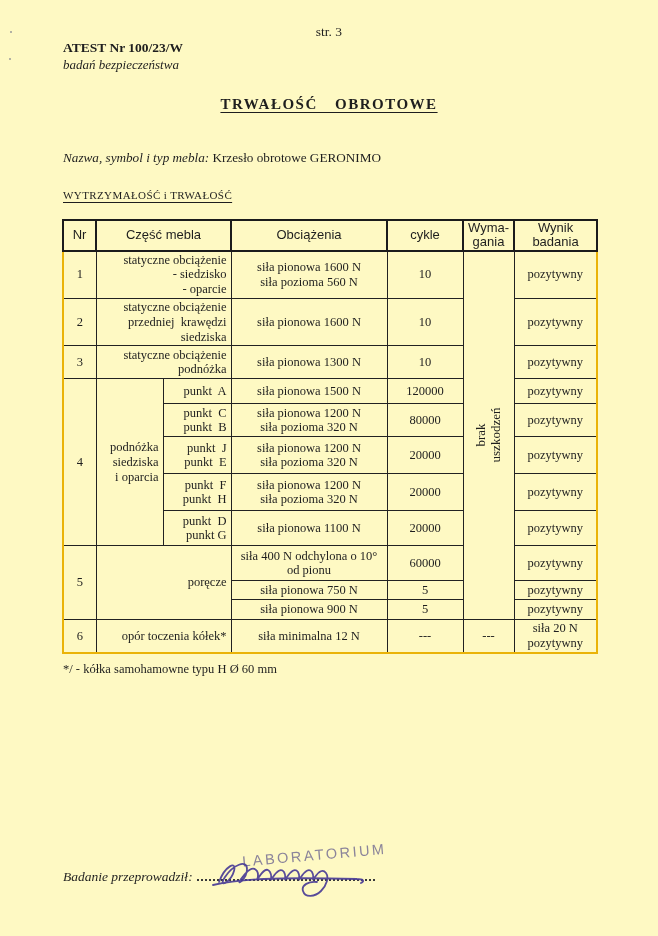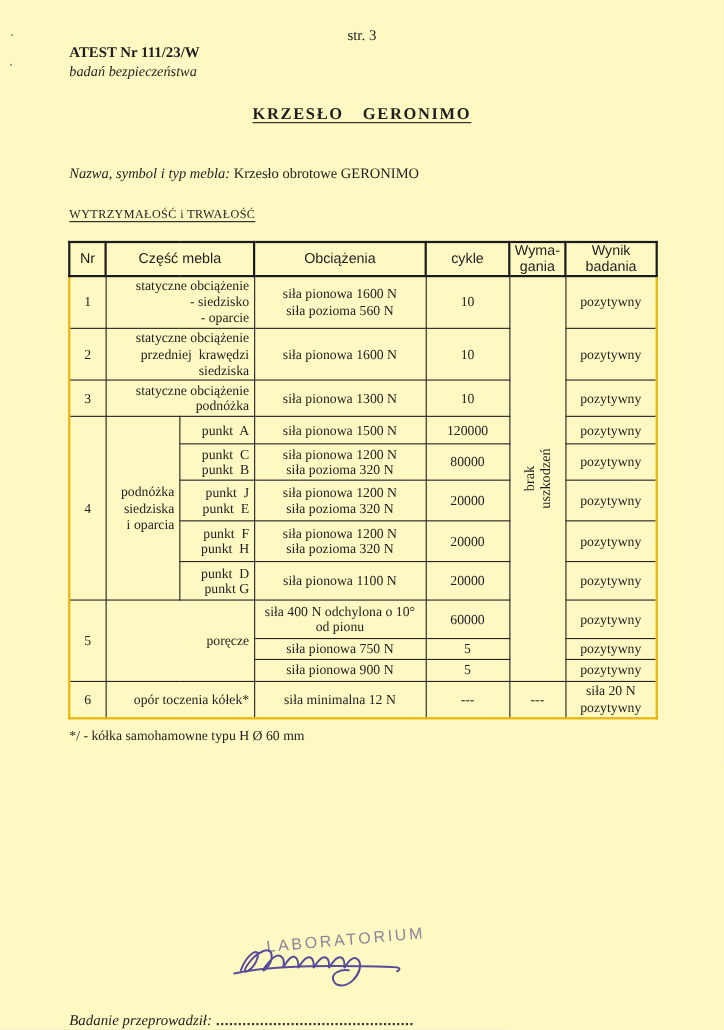--- a/index.html
+++ b/index.html
@@ -48,21 +48,21 @@
   .rh-6{height:33px}
   td.req-cell { position:relative; padding:0; }
   .req-text {
     position:absolute; top:50%; left:50%;
     transform:translate(-50%,-50%) rotate(-90deg);
     white-space:pre-line; text-align:center; font-size:13px; line-height:1.15; width:120px;
   }
 
   .footnote { position:absolute; top:662px; left:63px; font-size:12.5px; }
 
-  .sign-line { position:absolute; top:920px; left:63px; font-size:13.5px; font-style:italic; white-space:nowrap; }
+  .sign-line { position:absolute; top:869px; left:63px; font-size:13.5px; font-style:italic; white-space:nowrap; }
   .dotted {
     display:inline-block; width:178px; height:12px; margin-left:4px;
     border-bottom:2px dotted #3a3a3a; vertical-align:baseline;
   }
   .stamp {
     position:absolute; top:846px; left:242px; width:170px;
     font-family:"Liberation Sans","DejaVu Sans",sans-serif;
     font-size:14.5px; letter-spacing:2.5px; color:#7f7896;
     transform:rotate(-5deg); opacity:0.9; white-space:nowrap;
   }
@@ -70,23 +70,23 @@
 </style>
 </head>
 <body>
 
 <div class="page">
 
   <span class="speck" style="top:31px;left:10px;width:2px;height:2px;"></span>
   <span class="speck" style="top:58px;left:9px;width:2px;height:2px;"></span>
 
   <div class="page-number">str. 3</div>
-  <div class="atest-number">ATEST Nr 111/23/W</div>
+  <div class="atest-number">ATEST Nr 100/23/W</div>
   <div class="atest-subtitle">badań bezpieczeństwa</div>
-  <div class="doc-title">KRZESŁO  GERONIMO</div>
+  <div class="doc-title">TRWAŁOŚĆ  OBROTOWE</div>
 
   <div class="name-line">
     <span class="name-label">Nazwa, symbol i typ mebla:</span>
     <span class="name-value">Krzesło obrotowe GERONIMO</span>
   </div>
 
   <div class="section-heading">WYTRZYMAŁOŚĆ i TRWAŁOŚĆ</div>
 
   <table class="results">
     <colgroup>

